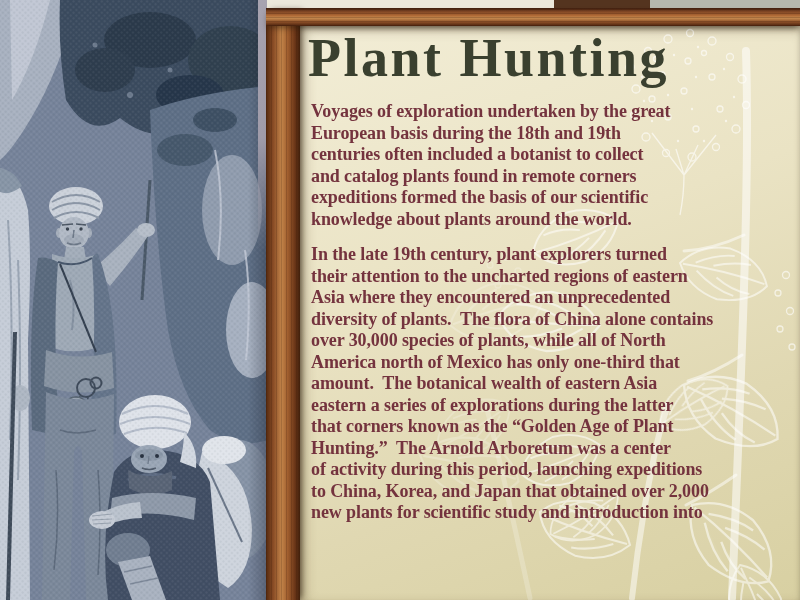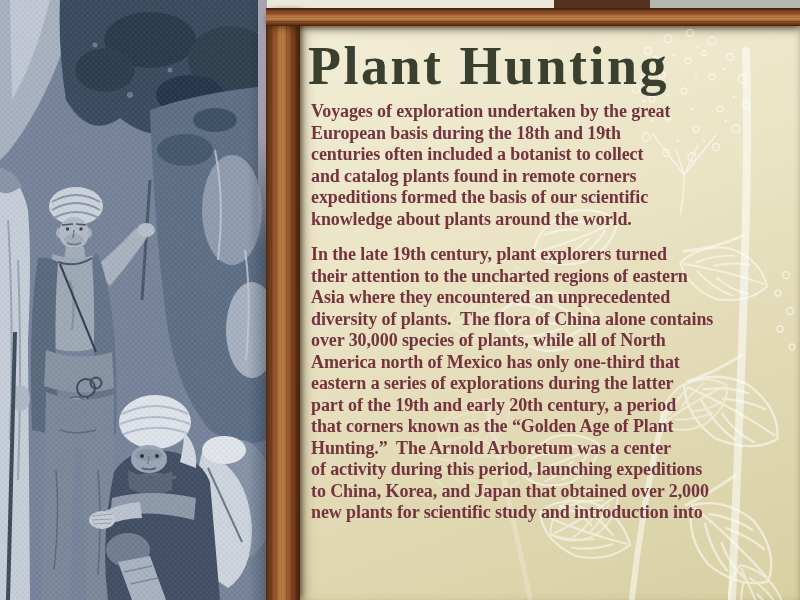--- a/index.html
+++ b/index.html
@@ -28,26 +28,26 @@
       repeating-linear-gradient(90deg, rgba(60,25,8,.22) 0 1px, rgba(255,255,255,0) 1px 5px),
       linear-gradient(90deg,#54290f 0%,#8a4d26 22%,#c28449 46%,#a05e2e 64%,#6b3618 85%,#41200c 100%);
     box-shadow:4px 0 6px -2px rgba(40,25,10,.55);}
 
   
   .panel{position:absolute;left:300px;top:25px;width:500px;height:575px;overflow:hidden;z-index:2;
     background:linear-gradient(160deg,#f2edd6 0%,#eae3c4 40%,#e0d8b2 70%,#d8d0a2 100%);
     box-shadow:inset 5px 5px 12px rgba(80,55,25,.30), inset 0 3px 5px rgba(0,0,0,.18);}
   .panel svg.wm{position:absolute;left:0;top:0;width:500px;height:575px;pointer-events:none;}
 
-  .title{position:relative;margin:14px 0 0 8px;font-size:54px;line-height:1;
+  .title{position:relative;margin:6px 0 0 8px;font-size:54px;line-height:1;
          font-weight:700;letter-spacing:2.5px;white-space:nowrap;}
   .para{position:relative;margin:0 0 0 11px;font-size:18px;line-height:21.5px;
         font-weight:700;letter-spacing:-0.1px;}
   .para .line{white-space:nowrap;}
-  .p1{margin-top:8px;}
+  .p1{margin-top:16px;}
   .p2{margin-top:5px;}
 </style>
 </head>
 <body>
 
 <div class="stage">
 
   <div class="photo">
     <svg viewBox="0 0 268 600">
       <defs>
@@ -266,22 +266,22 @@
       <div class="line">knowledge about plants around the world.</div>
     </div>
 
     <div class="para p2" style="color: rgb(116, 51, 62); margin-top: 14px;">
       <div class="line">In the late 19th century, plant explorers turned</div>
       <div class="line">their attention to the uncharted regions of eastern</div>
       <div class="line">Asia where they encountered an unprecedented</div>
       <div class="line">diversity of plants.&nbsp; The flora of China alone contains</div>
       <div class="line">over 30,000 species of plants, while all of North</div>
       <div class="line">America north of Mexico has only one-third that</div>
+      <div class="line">amount.&nbsp; The botanical wealth of eastern Asia</div>
       <div class="line">eastern a series of explorations during the latter</div>
-      <div class="line">part of the 19th and early 20th century, a period</div>
       <div class="line">that corners known as the “Golden Age of Plant</div>
       <div class="line">Hunting.”&nbsp; The Arnold Arboretum was a center</div>
       <div class="line">of activity during this period, launching expeditions</div>
       <div class="line">to China, Korea, and Japan that obtained over 2,000</div>
       <div class="line">new plants for scientific study and introduction into</div>
     </div>
   </div>
 
   <div class="rail-top"></div>
   <div class="rail-left"></div>

